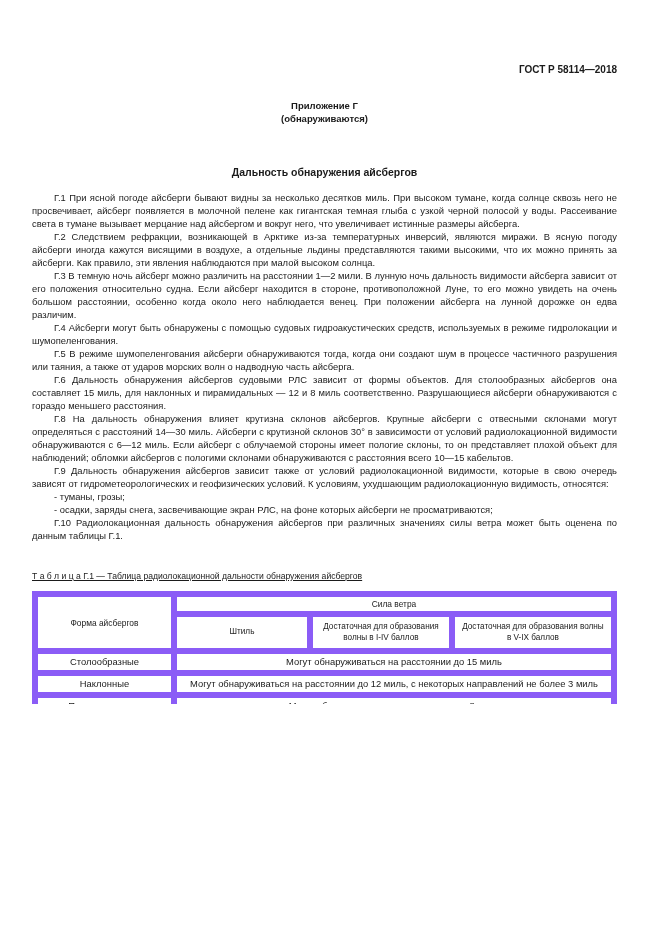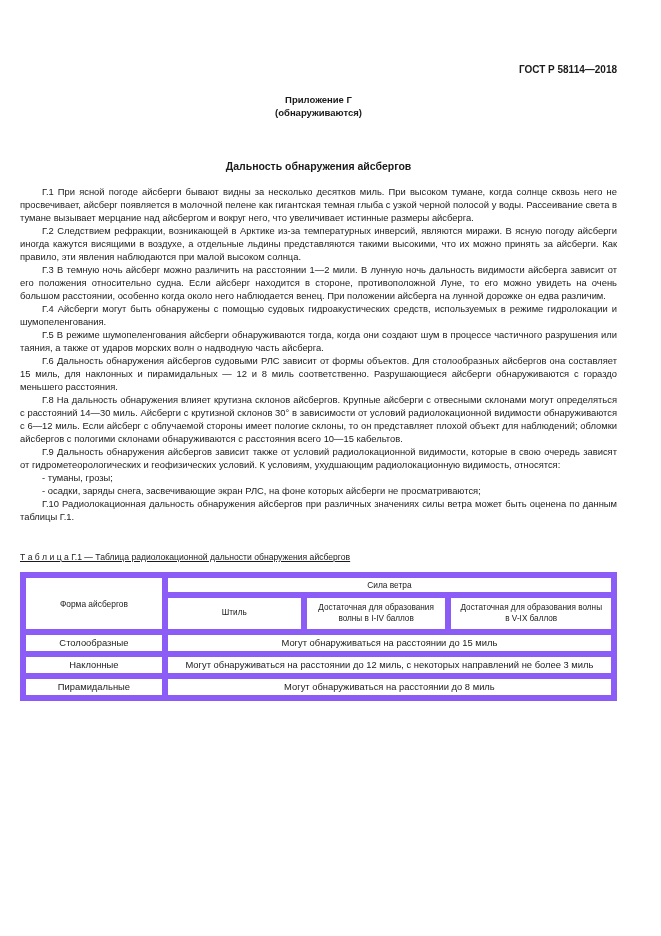--- a/index.html
+++ b/index.html
@@ -4,31 +4,31 @@
 <style>
   html,body { margin:0; padding:0; background:#ffffff; }
   .page {
     position:relative;
     width:661px; height:704px;
     margin:0 auto;
     background:#ffffff;
     color:#1b1b1b;
     font-family:"Liberation Sans", sans-serif;
     box-sizing:border-box;
-    padding:64px 44px 0 20px;
+    padding:64px 44px 0 32px;
     overflow:hidden;
   }
   .gost-code {
     text-align:right;
     font-weight:bold;
     font-size:10px;
     line-height:12px;
   }
   .appendix {
-    margin-top:17px;
+    margin-top:23px;
     text-align:center;
     font-weight:bold;
     font-size:9.5px;
     line-height:13px;
   }
   .doc-title {
     margin-top:41px;
     text-align:center;
     font-weight:bold;
     font-size:10.5px;

